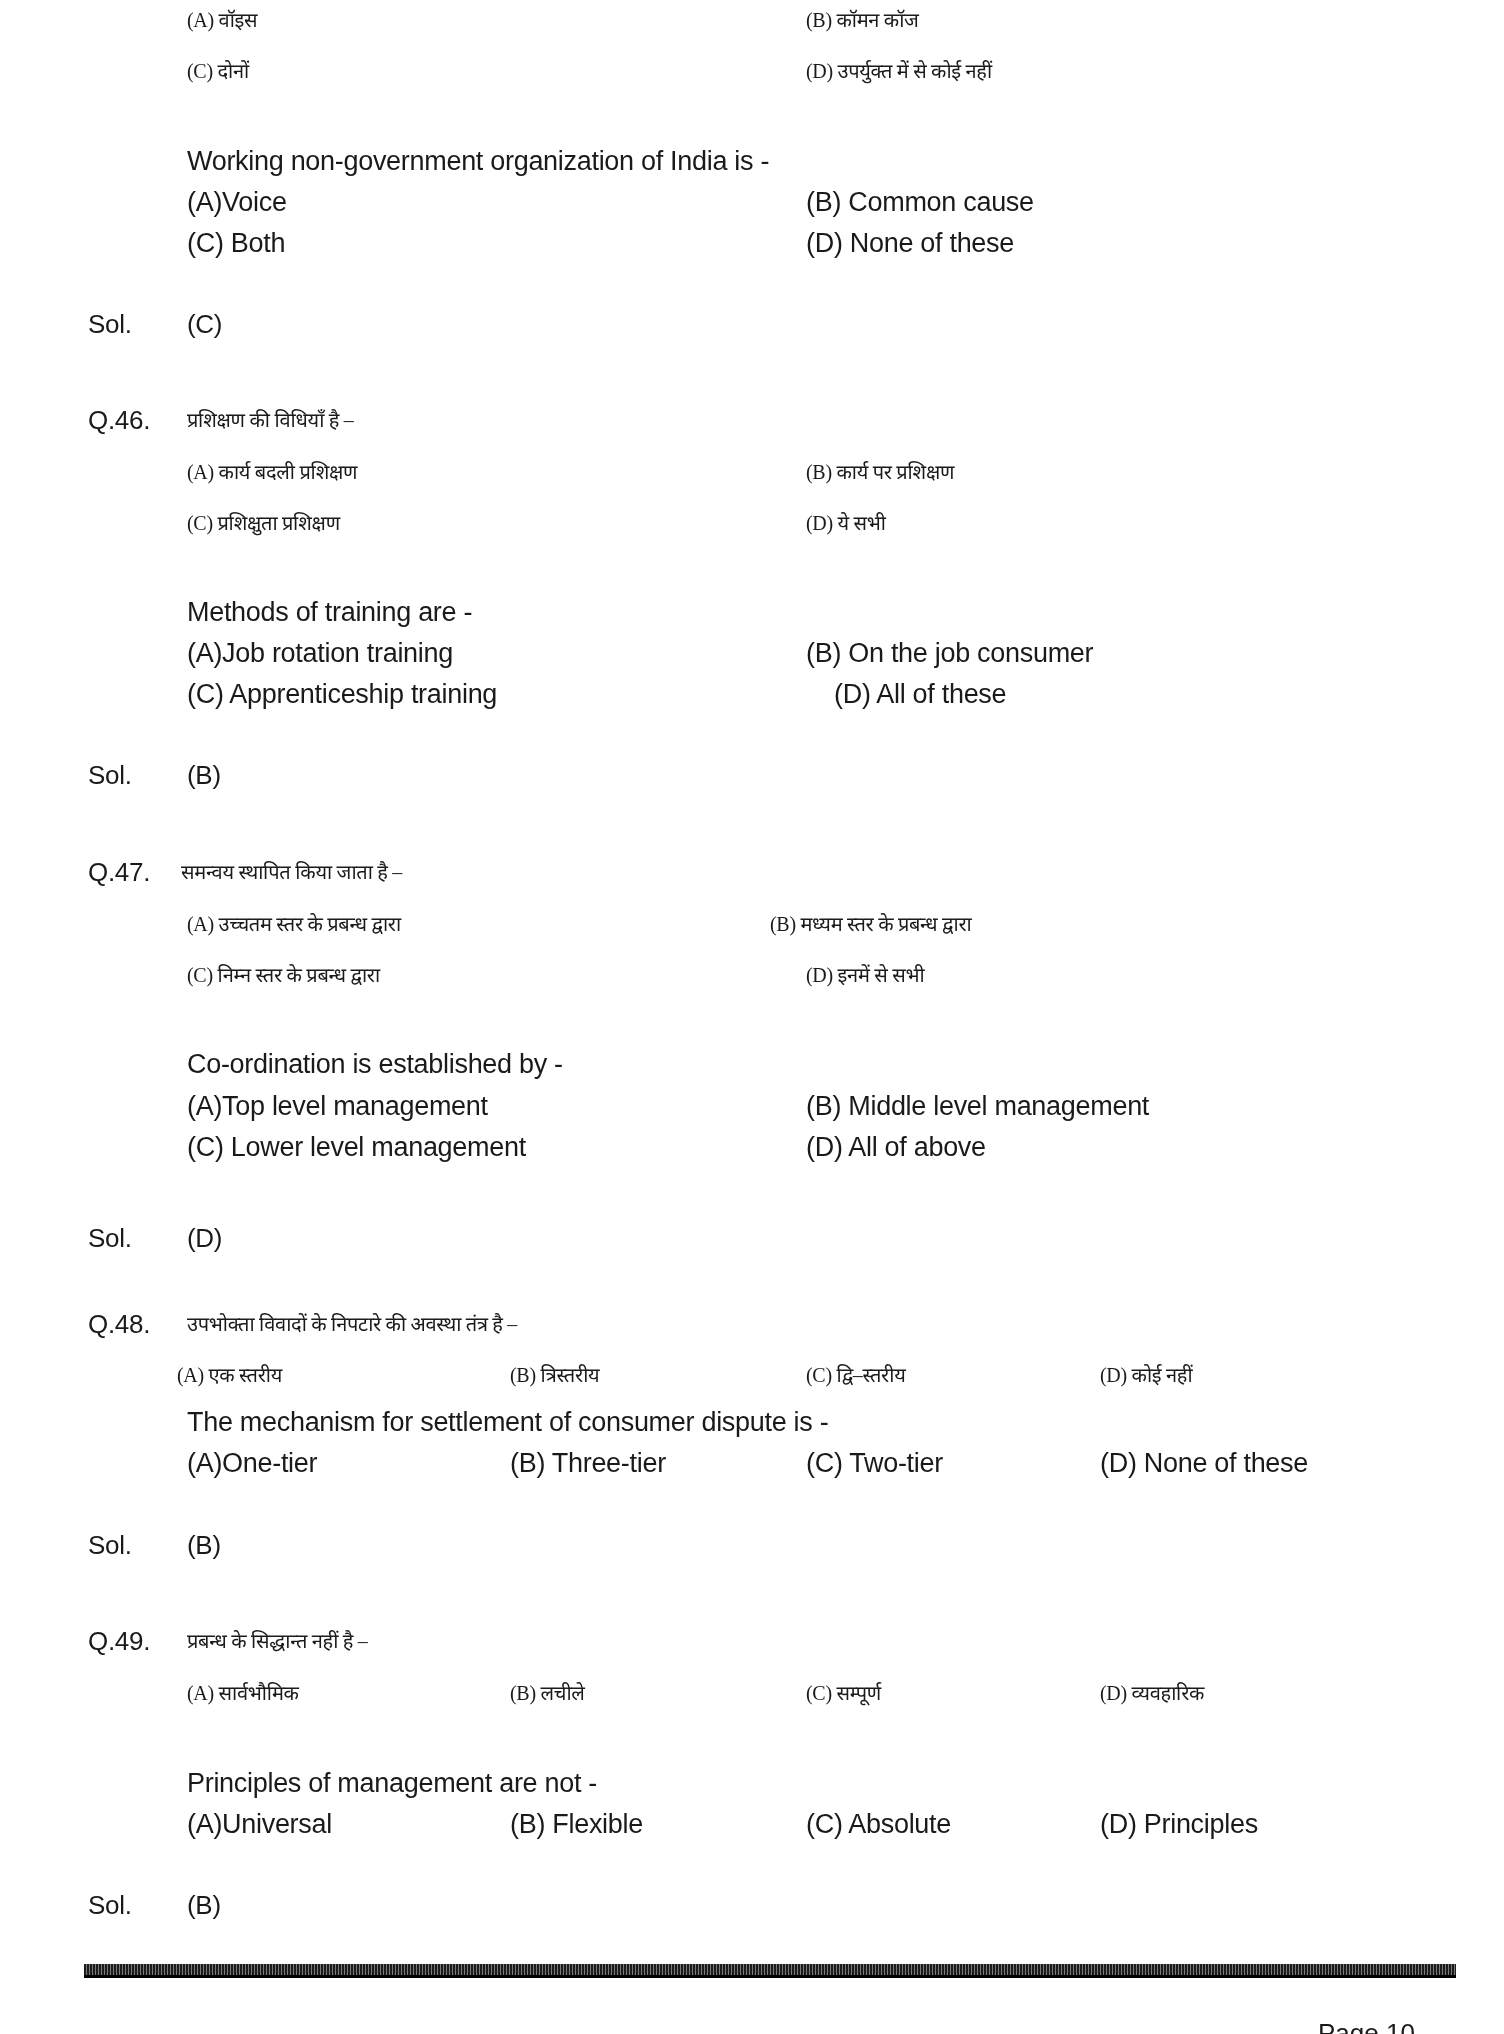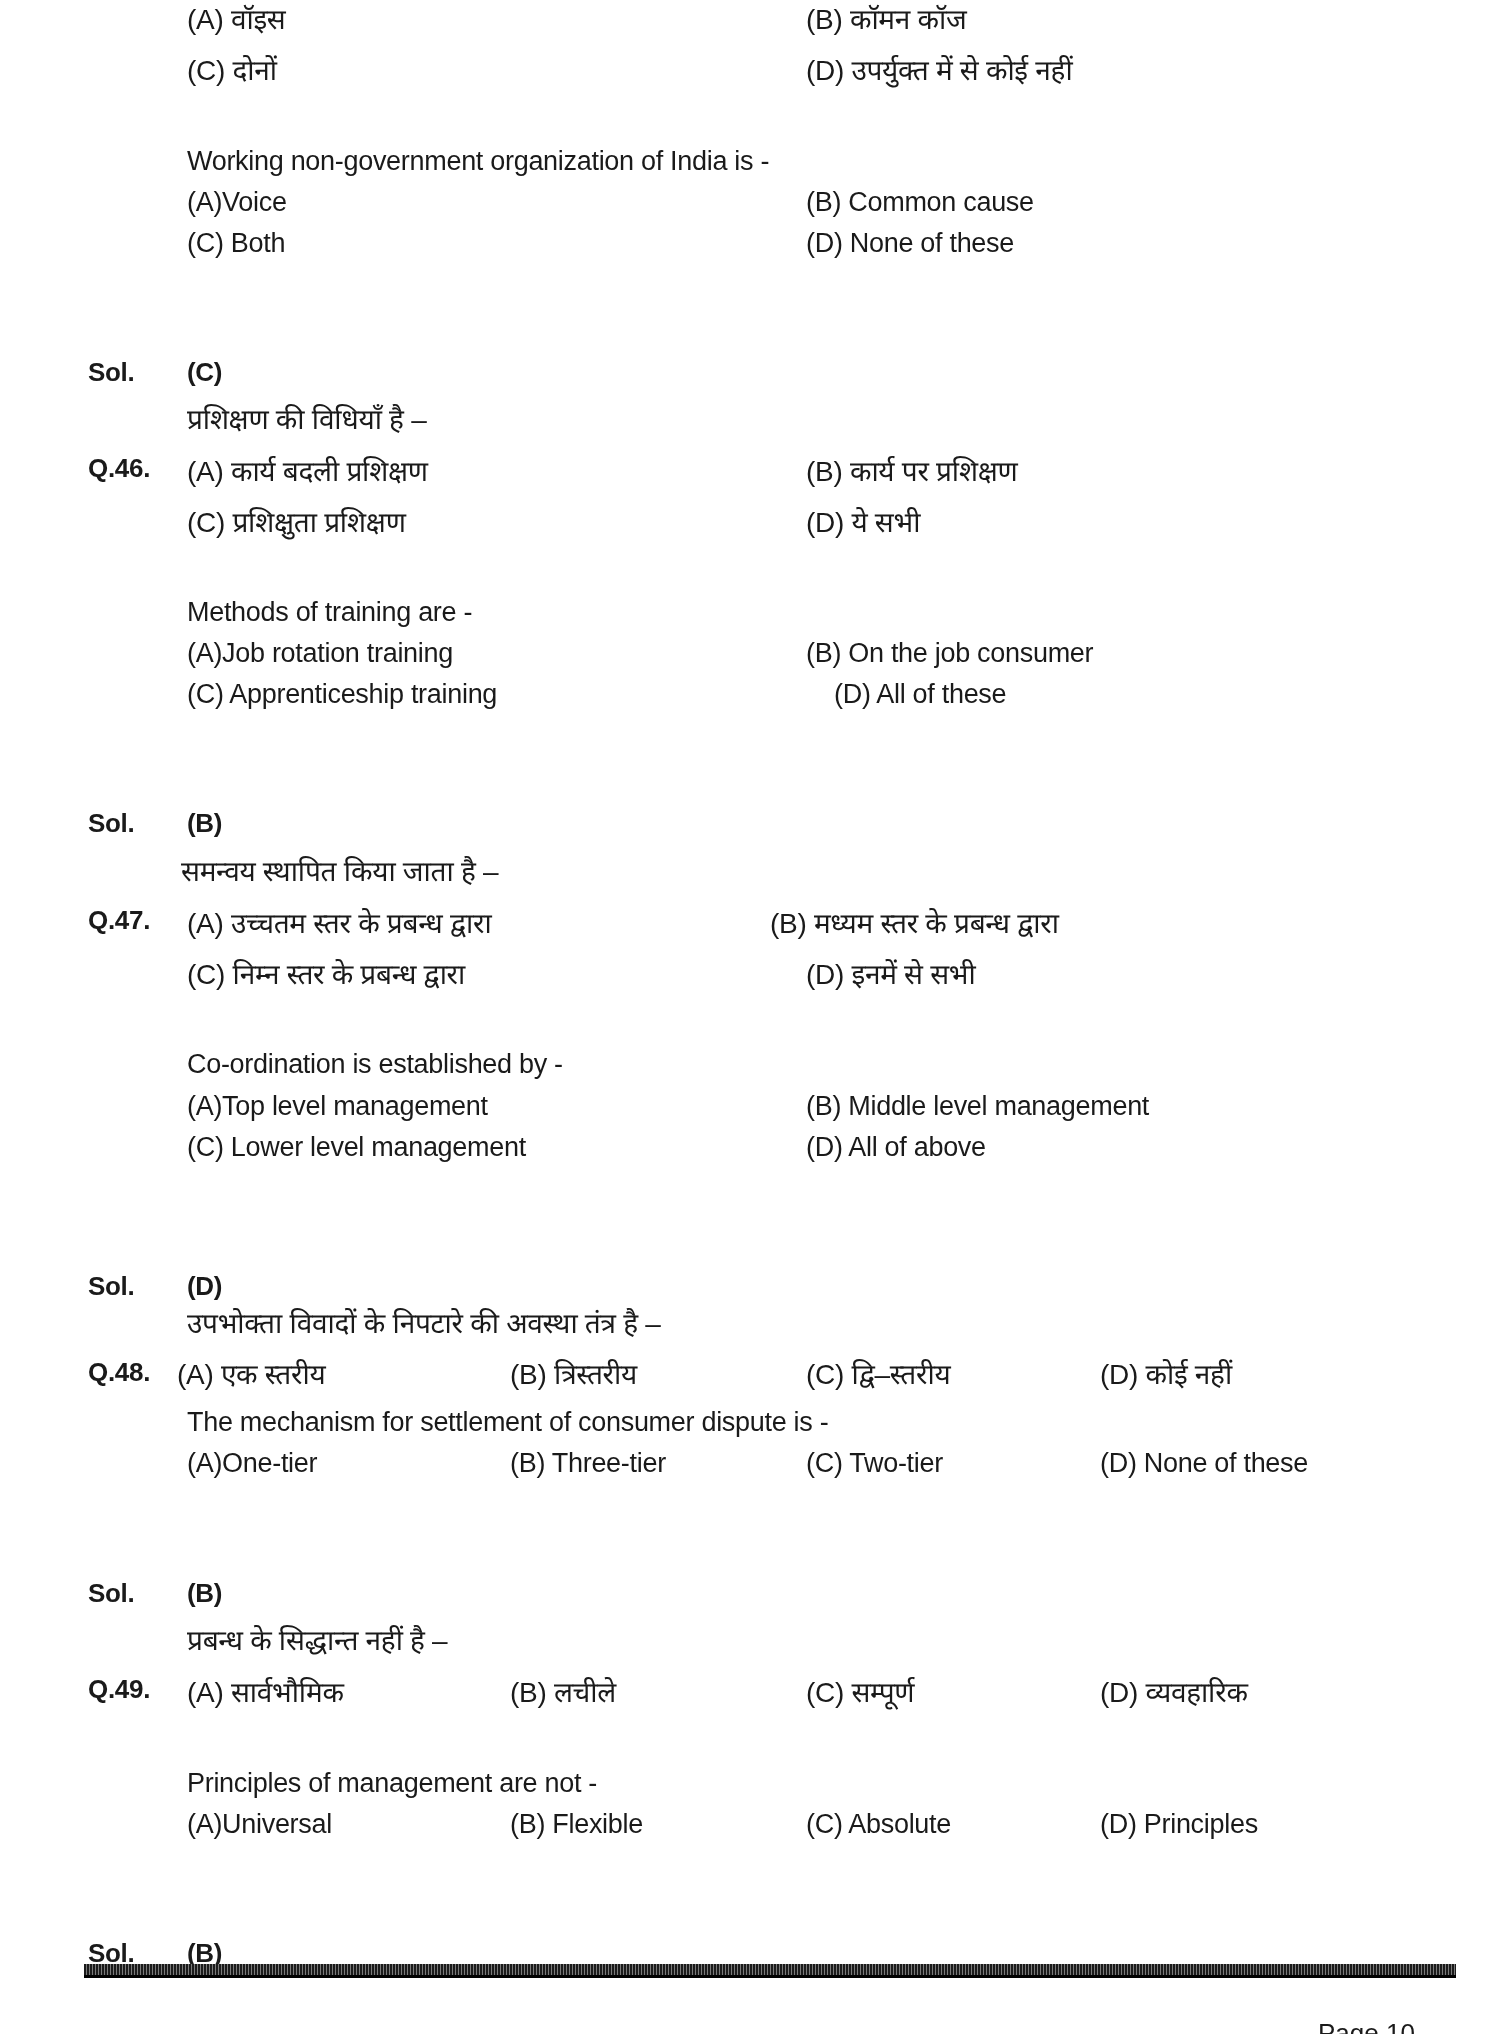--- a/index.html
+++ b/index.html
@@ -2,22 +2,22 @@
 <html><head>
 <meta charset="utf-8">
 <style>
   html, body { margin:0; padding:0; background:#ffffff; }
   body {
     width:1504px; height:2034px; position:relative; overflow:hidden;
     font-family:"Liberation Sans", sans-serif; color:#1a1a1a;
   }
   .abs { position:absolute; white-space:nowrap; }
   .t { font-size:27px; line-height:32px; letter-spacing:-0.3px; }
-  .hi { font-family:Liberation Sans, sans-serif; font-size:28px; }
-  .b { font-weight:bold; font-size:26px;margin-top:48px; }
+  .hi { font-family:Liberation Serif, serif; font-size:20px; }
+  .b { font-weight:normal; font-size:26px; }
   .rule {
     position:absolute; left:84px; width:1372px; top:1964px; height:11px;
     background:repeating-linear-gradient(90deg,#1a1a1a 0 2px,#7a7a7a 2px 3px);
     border-bottom:3px solid #000;
   }
   .pg { font-size:26px; }
 </style>
 </head>
 <body>
 

